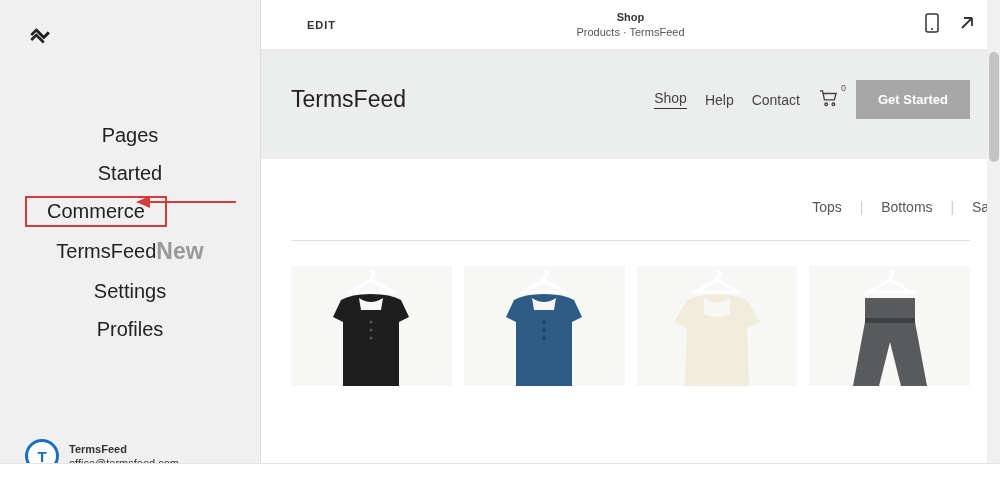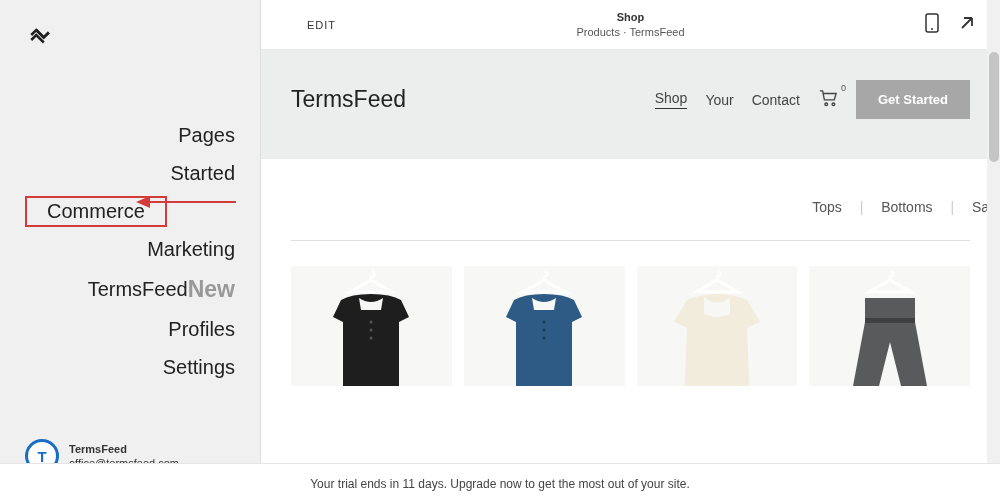--- a/index.html
+++ b/index.html
@@ -1,35 +1,35 @@
 <!DOCTYPE html>
 <html><head>
 <meta charset="utf-8">
 <style>
 * { margin: 0; padding: 0; box-sizing: border-box; }
 body { font-family: -apple-system, BlinkMacSystemFont, "Segoe UI", Helvetica, Arial, sans-serif; background: #f0f0f0; width: 1000px; height: 503px; overflow: hidden; position: relative; }
 .app { display: flex; height: 100%; }
 .sidebar { width: 260px; background: #f0f0f0; padding: 20px 25px; position: relative; display: flex; flex-direction: column; }
 .logo { width: 30px; height: 30px; margin-bottom: 70px; }
 .nav { flex: 1; }
-.nav-item { font-size: 20px; color: #222; padding: 4px 0; margin-bottom: 7px; cursor: pointer; display: flex; align-items: center; justify-content: flex-end; }
+.nav-item { font-size: 20px; color: #222; padding: 4px 0; margin-bottom: 7px; cursor: pointer; display: flex; align-items: center; justify-content: center; }
 .nav-item.highlight { border: 2px solid #d43c3c; padding: 2px 20px; display: inline-flex; }
 .new-badge { color: #999; font-weight: 600; font-size: 23px; }
 .arrow { position: absolute; left: 136px; top: 192px; }
 .user-row { display: flex; align-items: center; gap: 10px; padding-bottom: 10px; }
 .user-avatar { width: 34px; height: 34px; border-radius: 50%; border: 3px solid #1a6dc4; display: flex; align-items: center; justify-content: center; color: #1a6dc4; font-weight: 900; font-size: 15px; background: #fff; }
 .user-info { display: flex; flex-direction: column; font-size: 11px; color: #333; line-height: 1.3; }
 .user-info .name { font-weight: 600; }
 .preview-pane { flex: 1; position: relative; background: #fff; border-left: 1px solid #ddd; overflow: hidden; }
 .preview-scroll { position: absolute; right: 0; top: 0; bottom: 0; width: 13px; background: #f0f0f0; }
 .preview-scroll-thumb { width: 10px; background: #c4c4c4; border-radius: 6px; margin: 2px auto; }
 .left-scroll { position: absolute; left: 260px; top: 0; bottom: 0; width: 12px; background: #f0f0f0; }
 .left-scroll-thumb { width: 9px; background: #c4c4c4; border-radius: 5px; margin: 0 auto; margin-top: 20px; height: 180px; }
 .topbar { height: 50px; display: flex; align-items: center; padding: 0 25px; border-bottom: 1px solid #e8e8e8; position: relative; }
-.edit-btn { font-size: 11px; letter-spacing: 1px; color: #333; font-weight: 400; cursor: pointer; padding-left: 21px; }
+.edit-btn { font-size: 11px; letter-spacing: 1px; color: #333; font-weight: 700; cursor: pointer; padding-left: 21px; }
 .topbar-center { position: absolute; left: 50%; transform: translateX(-50%); text-align: center; font-size: 11px; color: #555; line-height: 1.3; }
 .topbar-center .title { font-weight: 600; color: #333; }
 .topbar-right { margin-left: auto; display: flex; gap: 20px; align-items: center; }
 .icon-btn { cursor: pointer; color: #333; }
 .site-header { background: #eceded; padding: 30px 30px 40px; display: flex; align-items: center; }
 .brand { font-size: 23px; font-weight: 500; color: #222; }
 .site-nav { margin-left: auto; display: flex; align-items: center; gap: 18px; font-size: 14px; color: #444; }
 .site-nav a { cursor: pointer; }
 .site-nav a.active { border-bottom: 1px solid #333; padding-bottom: 2px; }
 .cart { position: relative; cursor: pointer; }
@@ -62,31 +62,28 @@
       <div class="nav-item">
           <span>Pages</span>
         </div>
       <div class="nav-item">
           <span>Started</span>
         </div>
       <div class="nav-item highlight">
           <span>Commerce</span>
         </div>
       <div class="nav-item">
-          <span>Marketing</span>
-        </div>
-      <div class="nav-item">
           <span>TermsFeed</span>
           <span class="new-badge">New</span>
         </div>
       <div class="nav-item">
+          <span>Settings</span>
+        </div>
+      <div class="nav-item">
           <span>Profiles</span>
-        </div>
-      <div class="nav-item">
-          <span>Settings</span>
         </div>
     </div>
     <svg class="arrow" width="100" height="20">
       <line x1="100" y1="10" x2="8" y2="10" stroke="#d43c3c" stroke-width="2"></line>
       <polygon points="0,10 14,4 14,16" fill="#d43c3c"></polygon>
     </svg>
     <div class="user-row">
       <div class="user-avatar">T</div>
       <div class="user-info">
         <span class="name">TermsFeed</span>
@@ -118,21 +115,21 @@
               <path d="M3 13L13 3M13 3H5M13 3v8"></path>
             </svg>
         </span>
       </div>
     </div>
 
     <div class="site-header">
       <div class="brand">TermsFeed</div>
       <div class="site-nav">
         <a class="active">Shop</a>
-        <a>Your</a>
+        <a>Help</a>
         <a>Contact</a>
         <span class="cart">
           <svg width="20" height="18" viewBox="0 0 22 20" fill="none" stroke="#444" stroke-width="1.5">
               <path d="M2 2h3l2 10h11l2-7H6"></path>
               <circle cx="9" cy="17" r="1.5"></circle>
               <circle cx="17" cy="17" r="1.5"></circle>
             </svg>
           <span class="cart-badge">0</span>
         </span>
         <span class="cta-btn">Get Started</span>
@@ -194,14 +191,13 @@
       </div>
     </div>
 
     <div class="preview-scroll">
       <div class="preview-scroll-thumb" style="height:110px;margin-top:52px;"></div>
     </div>
   </div>
 </div>
 
 <div class="trial-bar">
-  <span>Your trial ends in 11 days. Upgrade now to get the most out of your site.</span>
 </div>
 
 </body></html>

